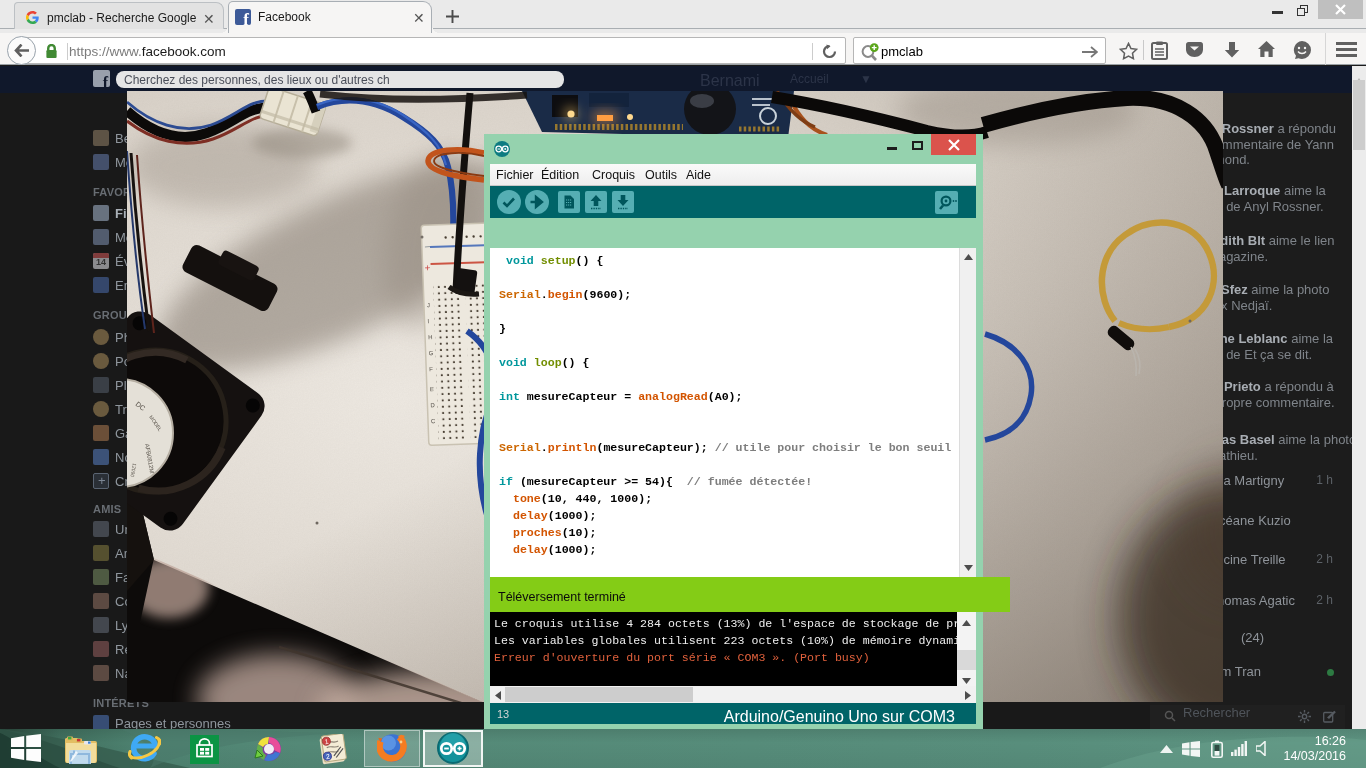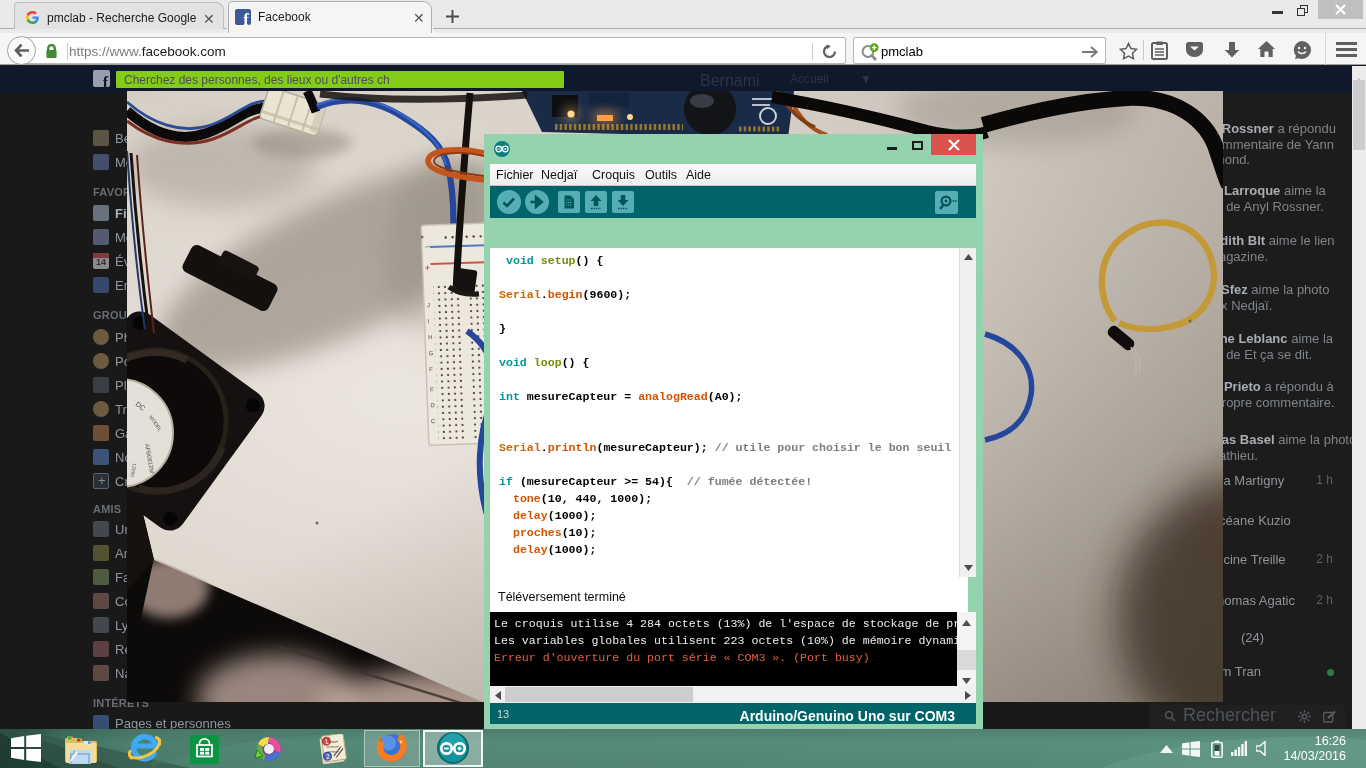--- a/index.html
+++ b/index.html
@@ -44,21 +44,21 @@
 </style>
 </head>
 <body>
 <div id="stage">
   <div id="content" class="abs">
 
     <div class="abs" style="left:0;top:0;width:1366px;height:27px;background:#10182b">
       <div class="abs" style="left:93px;top:4px;width:17px;height:17px;background:#99a0ac;border-radius:2px">
         <span style="position:absolute;right:2px;bottom:-5px;color:#10182b;font-size:16px;font-weight:bold;font-family:'Liberation Serif',serif">f</span>
       </div>
-      <div class="abs" style="left:116px;top:5px;width:448px;height:17px;background:#84cc16;border-radius:1px">
+      <div class="abs" style="left:116px;top:5px;width:448px;height:17px;background:#e5e5e5;border-radius:8px">
         <span style="position:absolute;left:8px;top:2px;font-size:12px;color:#4a4e59">Cherchez des personnes, des lieux ou d'autres ch</span>
       </div>
       <span class="abs" style="left:700px;top:6px;font-size:16px;color:#2c3448">Bernami</span>
       <span class="abs" style="left:790px;top:6px;font-size:12px;color:#2c3448">Accueil</span>
       <span class="abs" style="left:860px;top:6px;font-size:12px;color:#2c3448">▼</span>
     </div>
 
     <div id="fbleft" class="abs" style="left:0;top:27px;width:260px;height:636px;background:#191919;color:#8f969d;font-size:13px">
       <div class="fbi" style="top:37px">
           <span class="fic" style="background:#5d5345"></span>
@@ -167,21 +167,21 @@
       <div class="ch" style="top:420px"><span>Océane Kuzio</span></div>
       <div class="ch" style="top:459px"><span>Alicine Treille</span><i>2 h</i></div>
       <div class="ch" style="top:500px"><span>Thomas Agatic</span><i>2 h</i></div>
       <div class="ch" style="top:537px;left:91px"><span>(24)</span></div>
       <div class="ch" style="top:571px"><span>Kim Tran</span><b class="abs" style="left:118px;top:5px;width:7px;height:7px;border-radius:50%;background:#2d7a42"></b></div>
       <div class="abs" style="left:0px;top:612px;width:195px;height:24px;background:#202020">
         <svg class="abs" style="left:14px;top:5px" width="12" height="12" viewBox="0 0 12 12">
             <circle cx="5" cy="5" r="3.5" fill="none" stroke="#555" stroke-width="1.5"></circle>
             <path d="M8 8l3 3" stroke="#555" stroke-width="1.5"></path>
           </svg>
-        <span class="abs" style="left:33px;top:0;color:#4f545a;font-size:18px">Rechercher</span>
+        <span class="abs" style="left:33px;top:0;color:#4f545a;font-size:13px">Rechercher</span>
         <svg class="abs" style="left:148px;top:5px" width="13" height="13" viewBox="0 0 13 13">
             <circle cx="6.5" cy="6.5" r="2.2" fill="none" stroke="#565b61" stroke-width="1.4"></circle>
             <path d="M6.5 0v2.5M6.5 10.5V13M0 6.5h2.5M10.5 6.5H13M2 2l1.7 1.7M11 2 9.3 3.7M2 11l1.7-1.7M11 11 9.3 9.3" stroke="#565b61" stroke-width="1.4"></path>
           </svg>
         <svg class="abs" style="left:173px;top:5px" width="13" height="13" viewBox="0 0 13 13">
             <rect x="0.7" y="2.5" width="9" height="9.5" rx="1" fill="none" stroke="#565b61" stroke-width="1.3"></rect>
             <path d="M4 7.5 11.3.8l1.5 1.5L6 9z" fill="#565b61"></path>
           </svg>
       </div>
     </div>
@@ -475,21 +475,21 @@
     <div class="abs" style="left:403px;top:13px;width:10px;height:2.6px;background:#1d1d1d"></div>
     <div class="abs" style="left:428px;top:7px;width:11px;height:9px;border:2px solid #1d1d1d"></div>
     <div class="abs" style="left:447px;top:0;width:45px;height:21px;background:#DB534C">
       <svg style="position:absolute;left:17px;top:5px" width="12" height="12" viewBox="0 0 12 12">
           <path d="M1,1 L11,11 M11,1 L1,11" stroke="#fff" stroke-width="2.2"></path>
         </svg>
     </div>
 
     <div class="abs" style="left:6px;top:30px;width:486px;height:22px;background:linear-gradient(#fafafa,#eeeeee);border-bottom:1px solid #c8c8c8;font-size:12.5px;color:#111">
       <span class="abs" style="left:6px;top:4px">Fichier</span>
-      <span class="abs" style="left:51px;top:4px">Nedjaï</span>
+      <span class="abs" style="left:51px;top:4px">Édition</span>
       <span class="abs" style="left:102px;top:4px">Croquis</span>
       <span class="abs" style="left:155px;top:4px">Outils</span>
       <span class="abs" style="left:196px;top:4px">Aide</span>
     </div>
 
     <div class="abs" style="left:6px;top:52px;width:486px;height:32px;background:#006468">
       <svg class="abs" style="left:7px;top:4px" width="24" height="24" viewBox="0 0 24 24">
         <circle cx="12" cy="12" r="12" fill="#55AEB3"></circle>
         <path d="M6.5 12.5l3.5 3.5 7-7.5" stroke="#00565C" stroke-width="2.6" fill="none"></path>
       </svg>
@@ -545,21 +545,21 @@
       <div class="abs" style="right:0;top:0;width:17px;height:329px;background:#f0f0f0;border-left:1px solid #dcdcdc">
         <svg class="abs" style="left:4px;top:6px" width="9" height="6">
             <path d="M0 6 L4.5 0 L9 6z" fill="#4d4d4d"></path>
           </svg>
         <svg class="abs" style="left:4px;bottom:6px" width="9" height="6">
             <path d="M0 0 L4.5 6 L9 0z" fill="#4d4d4d"></path>
           </svg>
       </div>
     </div>
 
-    <div class="abs" style="left:6px;top:443px;width:478px;height:35px;background:#ffffff">
+    <div class="abs" style="left:6px;top:443px;width:520px;height:35px;background:#84cc16">
       <span class="abs" style="left:8px;top:13px;font-size:12.5px;color:#0b0b0b">Téléversement terminé</span>
     </div>
 
     <div class="abs" style="left:6px;top:478px;width:467px;height:74px;background:#000;overflow:hidden">
       <pre style="position:absolute;left:4px;top:3px;font-family:'Liberation Mono',monospace;font-size:11.6px;line-height:17px;color:#eee">Le croquis utilise 4 284 octets (13%) de l'espace de stockage de pro
 Les variables globales utilisent 223 octets (10%) de mémoire dynamiq
 <span style="color:#E0603C">Erreur d'ouverture du port série « COM3 ». (Port busy)</span></pre>
     </div>
     <div class="abs" style="left:473px;top:478px;width:19px;height:74px;background:#d9d9d9">
       <div class="abs" style="left:0;top:0;width:19px;height:16px;background:#f3f3f3;text-align:center"><svg style="margin-top:5px" width="9" height="6">
@@ -576,21 +576,21 @@
           <path d="M6 0 L0 4.5 L6 9z" fill="#4d4d4d"></path>
         </svg>
       <svg class="abs" style="right:5px;top:5px" width="6" height="9">
           <path d="M0 0 L6 4.5 L0 9z" fill="#4d4d4d"></path>
         </svg>
       <div class="abs" style="left:15px;top:1px;width:188px;height:15px;background:#cdcdcd"></div>
     </div>
 
     <div class="abs" style="left:6px;top:569px;width:486px;height:21px;background:#006468;font-size:11.5px">
       <span class="abs" style="left:7px;top:5px;color:#d5d5d5;font-size:11px">13</span>
-      <span class="abs" style="right:21px;top:5px;color:#fff;font-weight:bold;font-size:14px">Arduino/Genuino Uno sur COM3</span>
+      <span class="abs" style="right:21px;top:5px;color:#fff;font-weight:normal;font-size:16px">Arduino/Genuino Uno sur COM3</span>
     </div>
   </div>
   <div id="taskbar" class="abs">
     <svg class="abs" style="left:0;top:0" width="1366" height="39" viewBox="0 0 1366 39">
       <rect width="1366" height="39" fill="url(#tbg)"></rect>
       <defs>
           <linearGradient id="tbg" x1="0" y1="0" x2="0" y2="1">
             <stop offset="0" stop-color="#000" stop-opacity="0.10"></stop>
             <stop offset="0.35" stop-color="#000" stop-opacity="0"></stop>
             <stop offset="1" stop-color="#000" stop-opacity="0.05"></stop>

